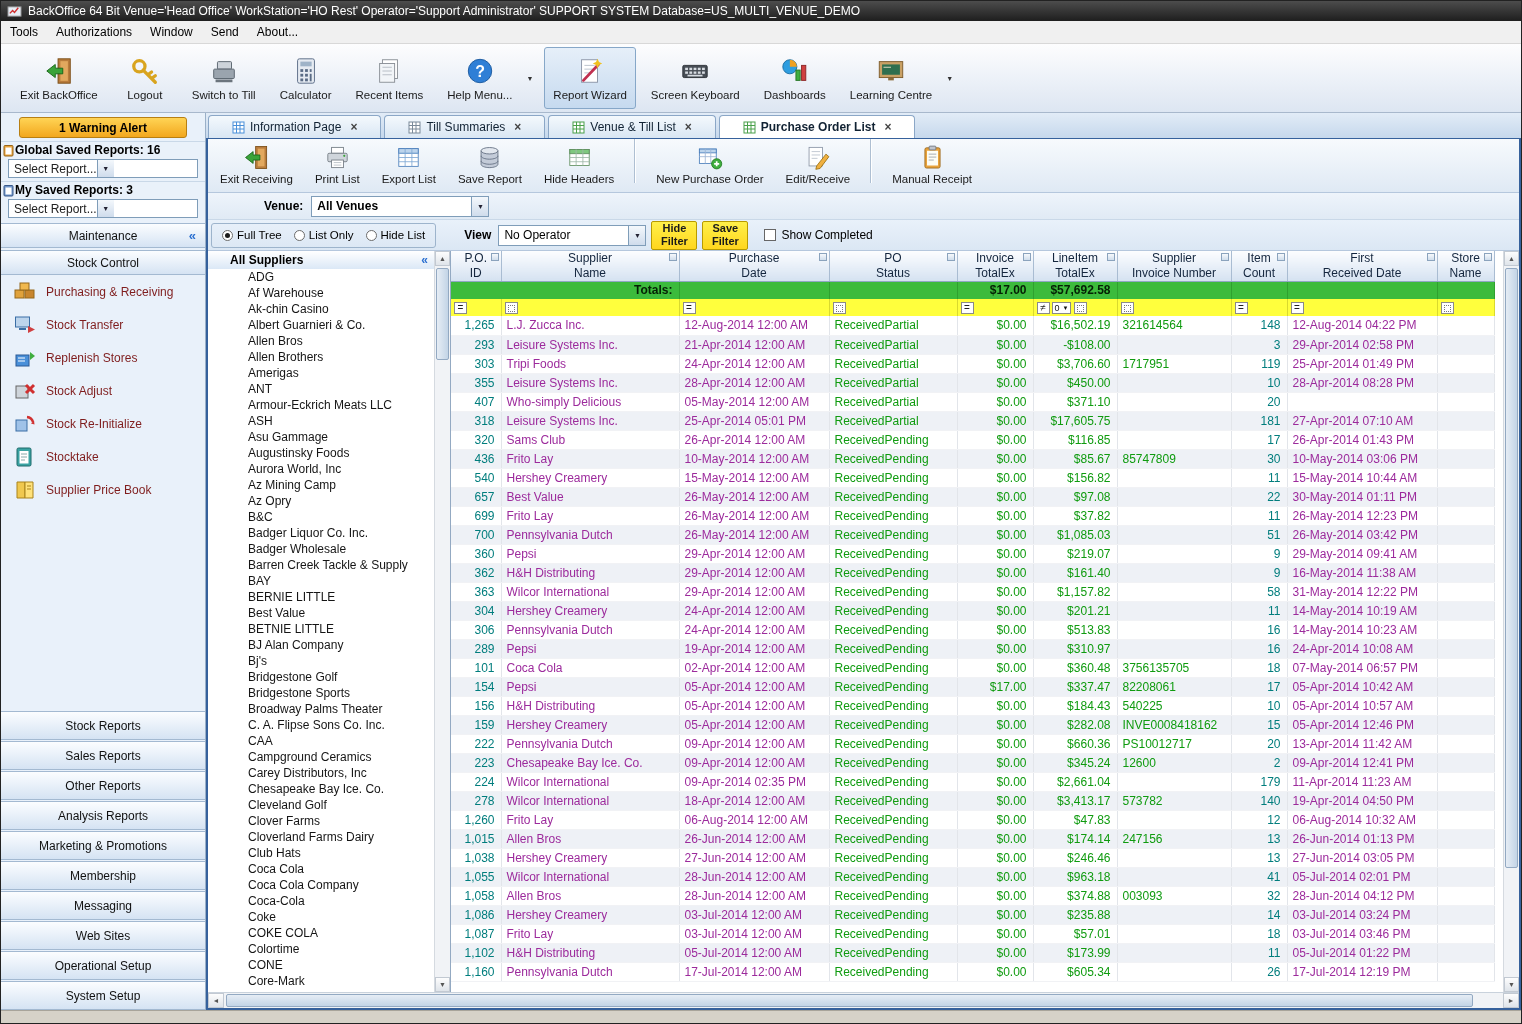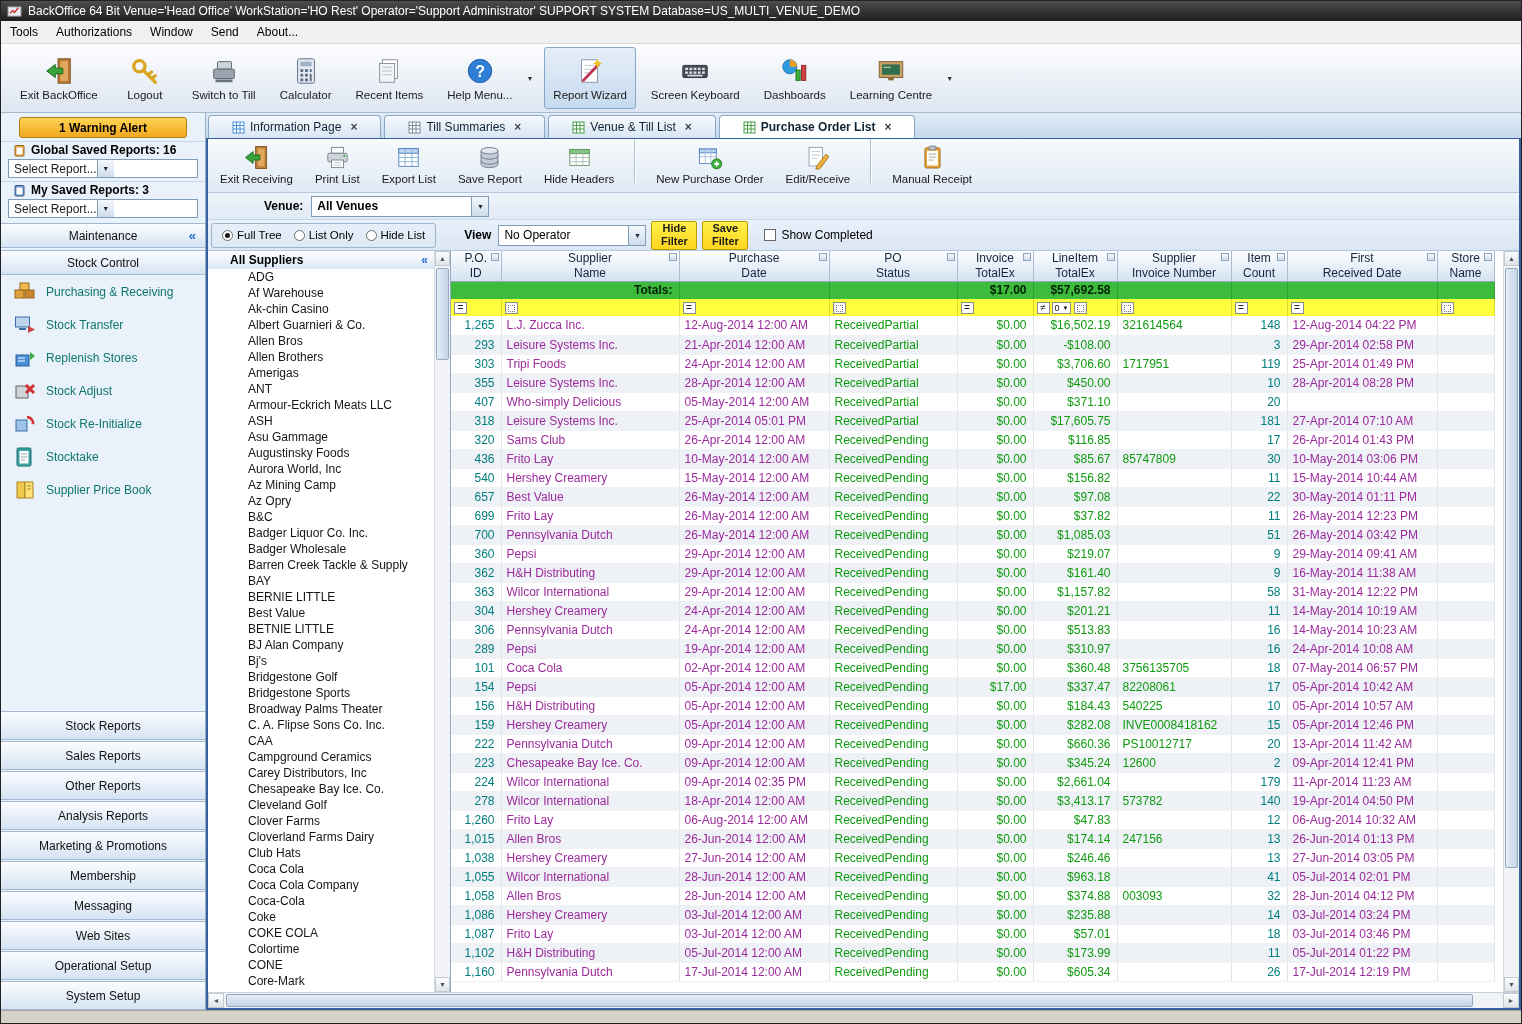--- a/index.html
+++ b/index.html
@@ -18,28 +18,28 @@
 .tb-group{display:flex;align-items:center}
 .tb-btn{display:flex;flex-direction:column;align-items:center;justify-content:center;gap:3px;padding:4px 8px;min-width:64px;height:62px;border:1px solid transparent;border-radius:3px;font-size:11.5px;color:#1a1a1a}
 .tb-btn .icn{width:30px;height:30px}
 .tb-btn.active{background:linear-gradient(#e6eff9,#c6daef);border:1px solid #86a7c8}
 .dd-arrow{font-size:7px;color:#333;padding:4px 5px;align-self:center}
 
 .body{flex:1;display:flex;min-height:0}
 
 .sidebar{width:205px;flex:none;background:#e9f1fa;border-right:1px solid #9ab0c8;display:flex;flex-direction:column;overflow:hidden}
 .warn-btn{margin:4px 18px 3px;height:21px;flex:none;background:linear-gradient(#ffd455,#f2a71e);border:1px solid #b87f12;border-radius:3px;font-weight:bold;font-size:12px;display:flex;align-items:center;justify-content:center}
-.rep-header{display:flex;align-items:center;gap:5px;padding:1px 12px;font-weight:bold;font-size:12px;border-top:1px solid #c9d8e8;flex:none}
+.rep-header{display:flex;align-items:center;padding:1px 1px;font-weight:bold;font-size:12px;border-top:1px solid #c9d8e8;flex:none}
 .rep-icn{width:13px;height:13px}
 .side-select{margin:1px 7px 3px;height:19px;flex:none;background:#fff;border:1px solid #7f9db9;display:flex;align-items:center;justify-content:flex-start;font-size:12px;padding-left:5px;color:#222}
 .sel-arrow{width:17px;height:100%;border-left:1px solid #7f9db9;background:linear-gradient(#f4f8fc,#cfdcec);display:flex;align-items:center;justify-content:center;font-size:7px;color:#223;flex:none}
 .side-bar-header{height:25px;flex:none;margin-top:2px;background:linear-gradient(#fbfdff,#d5e3f3);border-top:1px solid #a3b9d1;border-bottom:1px solid #a3b9d1;display:flex;align-items:center;justify-content:center;font-size:12px;position:relative;color:#111}
 .side-bar-header .chev{position:absolute;right:9px;color:#2a6fd0;font-weight:bold;font-size:13px}
 .stock-items{flex:none}
-.stock-item{height:33px;display:flex;align-items:center;gap:9px;padding-left:12px;font-size:12px;color:#0f766e}
+.stock-item{height:33px;display:flex;align-items:center;gap:9px;padding-left:12px;font-size:12px;color:#7f1d1d}
 .stock-item .icn{width:24px;height:24px;flex:none}
 .side-spacer{flex:1}
 .side-bottom .side-bar-header{height:29px;margin-top:1px}
 
 .content{flex:1;display:flex;flex-direction:column;min-width:0}
 .tabbar{height:25px;flex:none;background:linear-gradient(#e2ecf7,#c6d8ec);display:flex;align-items:flex-end;gap:3px;padding:0 0 0 2px}
 .tab{height:23px;display:flex;align-items:center;gap:5px;padding:0 23px;border:1px solid #8ba7c7;border-bottom:none;border-radius:4px 4px 0 0;background:linear-gradient(#f4f9fd,#d9e6f3);font-size:12px;color:#123}
 .tab.active{background:#fff;font-weight:bold}
 .tab-icn{width:13px;height:13px}
 .tab-x{font-weight:bold;color:#444;margin-left:4px;font-size:12px;line-height:10px}

